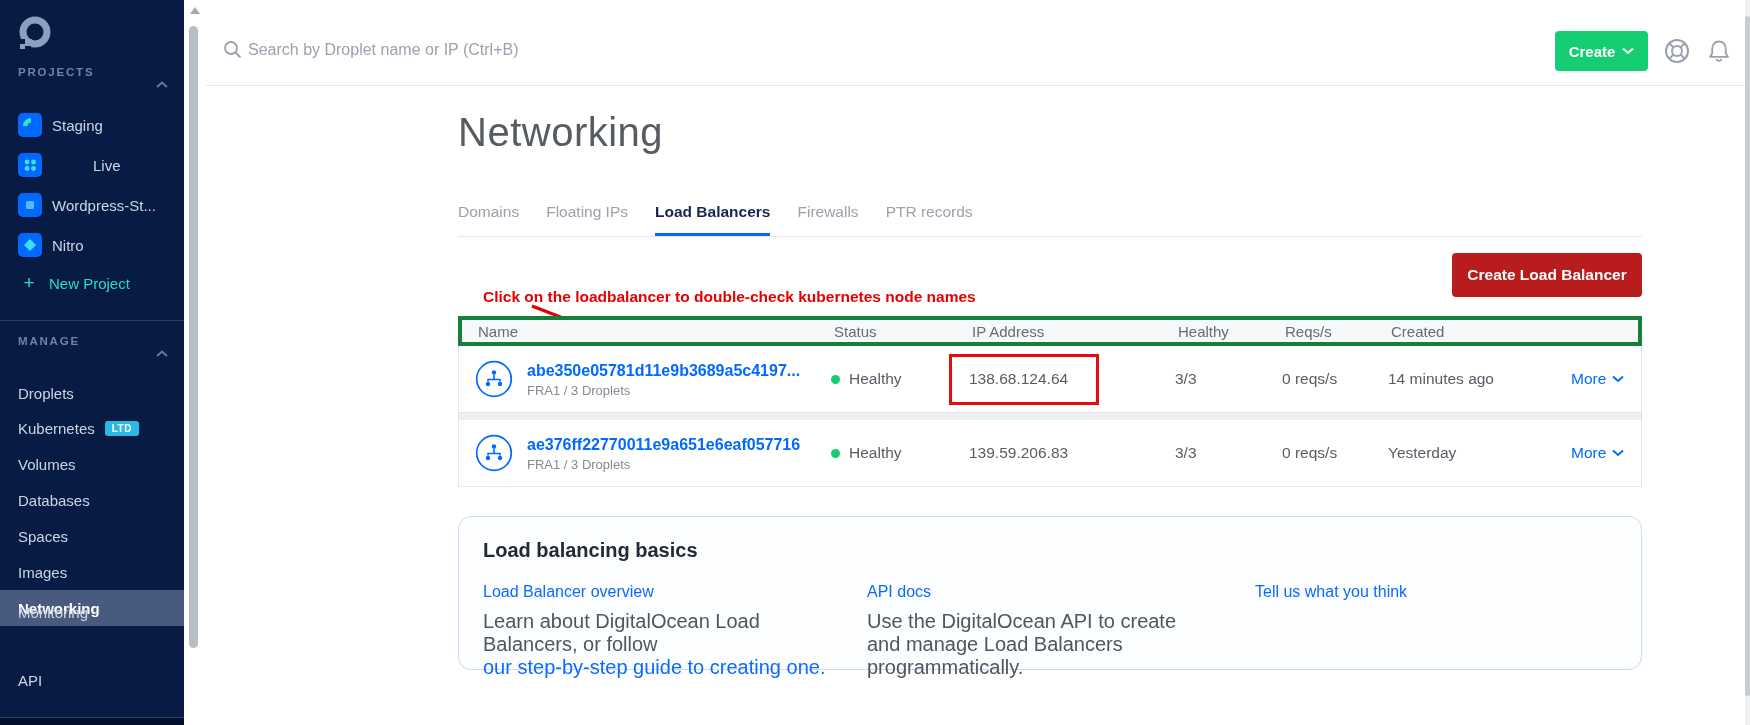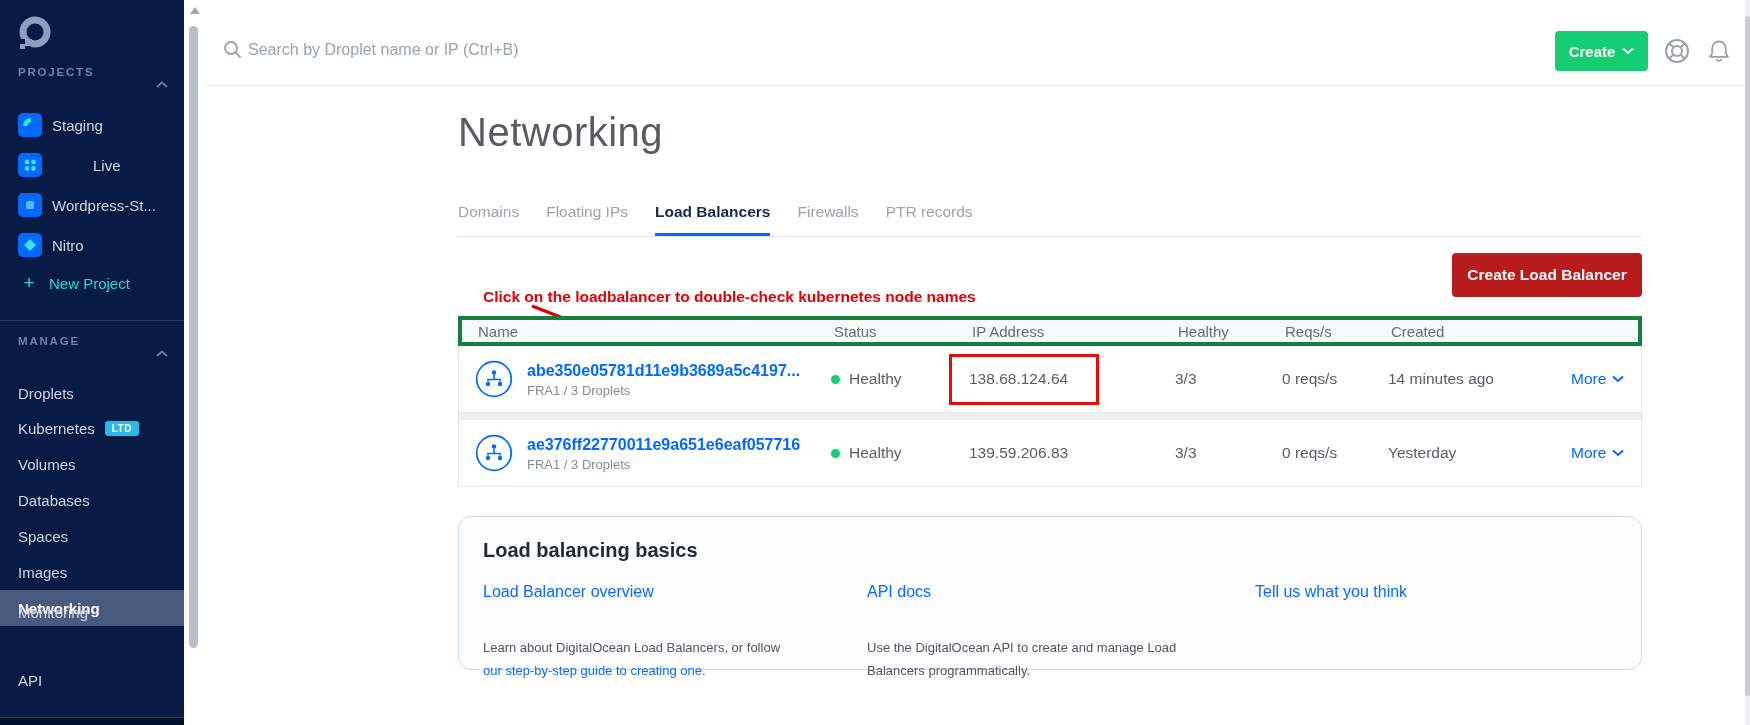--- a/index.html
+++ b/index.html
@@ -79,21 +79,21 @@
   .more-cell { color:#0069ff; display:flex; align-items:center; gap:6px; cursor:pointer; }
   .ip-hilite { position:absolute; left:490px; top:8px; width:150px; height:51px; border:3px solid #e60c0c; pointer-events:none; }
 
   
   .basics { position:absolute; left:458px; top:516px; width:1184px; height:154px; background:#fbfdff;
             border:1px solid #cbdcf0; border-radius:13px; }
   .basics-title { position:absolute; left:24px; top:22px; font-size:20px; font-weight:bold; color:#212b36; }
   .b-col { position:absolute; top:66px; width:360px; }
   .b-col.c1 { left:24px; } .b-col.c2 { left:408px; width:330px; } .b-col.c3 { left:796px; width:340px; }
   .b-link { color:#0b6aff; font-size:16px; cursor:pointer; display:inline-block; margin-bottom:9px; }
-  .b-text { color:#4e565e; font-size:13px; line-height:23px;margin-top:26px; }
+  .b-text { color:#4e565e; font-size:20px; line-height:23px; }
   .b-text .inline-link { color:#0b6aff; cursor:pointer; display:block; }
 </style>
 </head>
 <body>
 
 <div class="app">
 
   <aside class="sidebar">
     <div class="logo">
       <svg width="38" height="38" viewBox="0 0 38 38">

